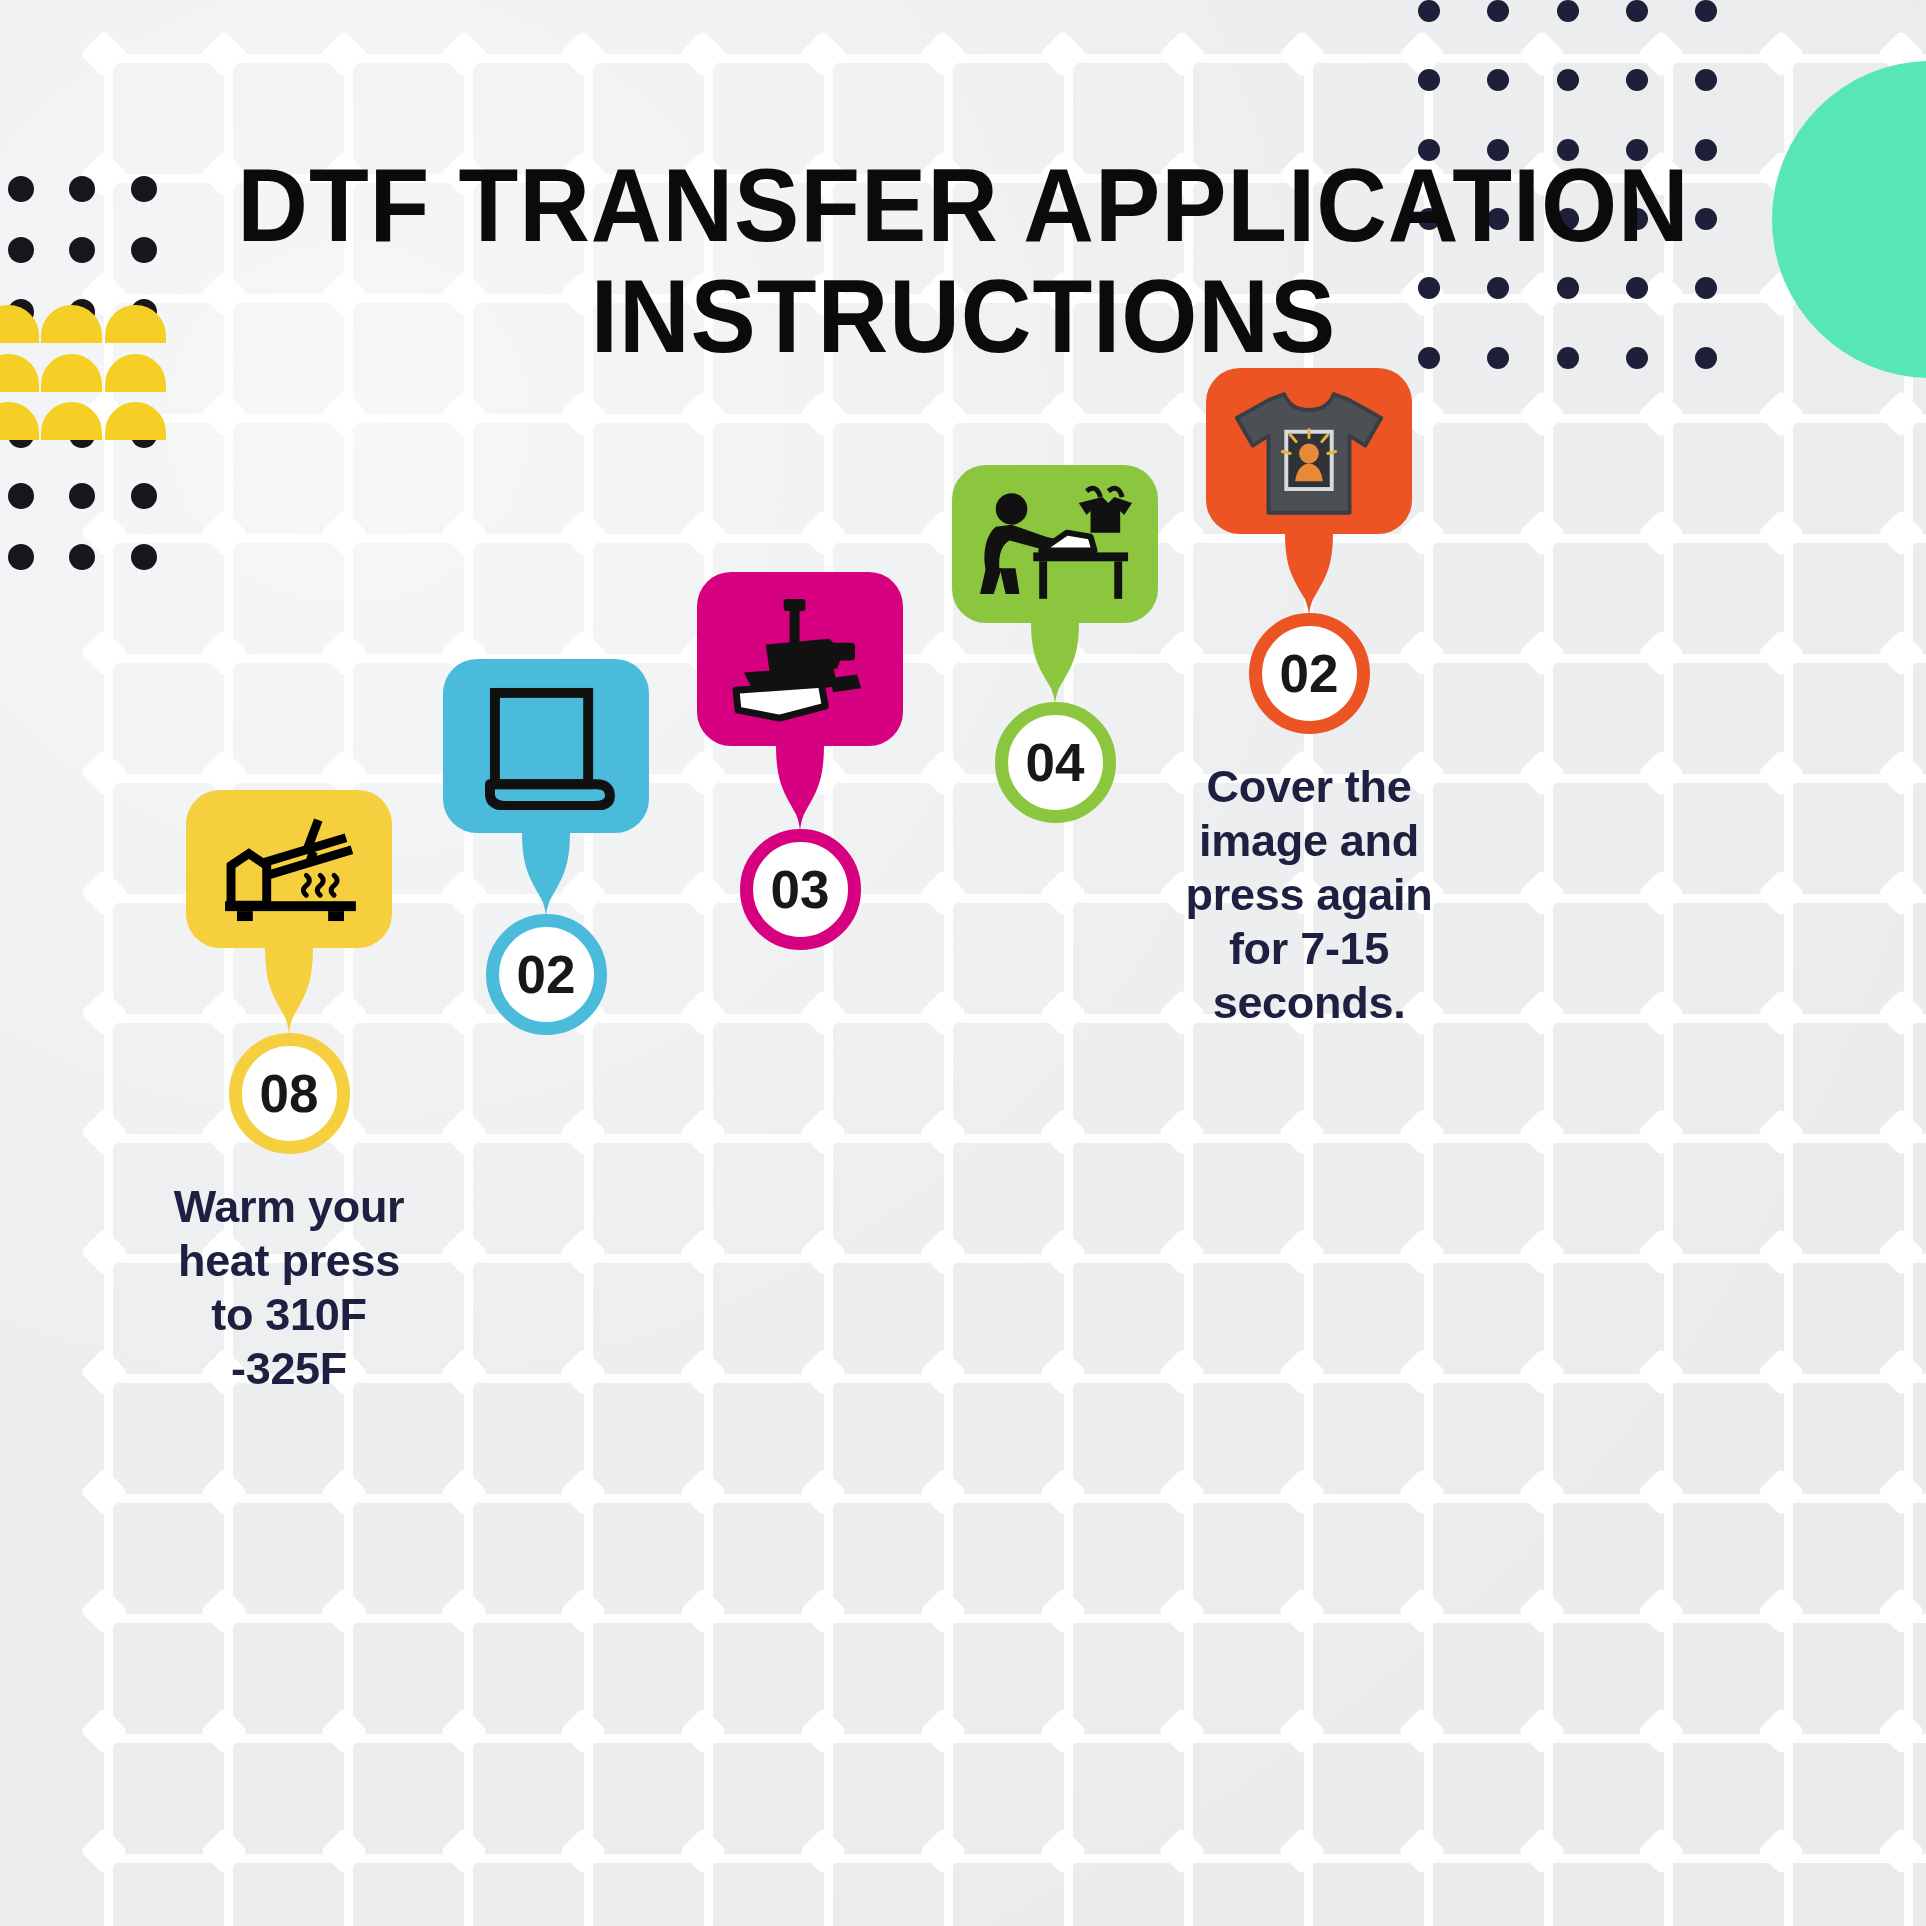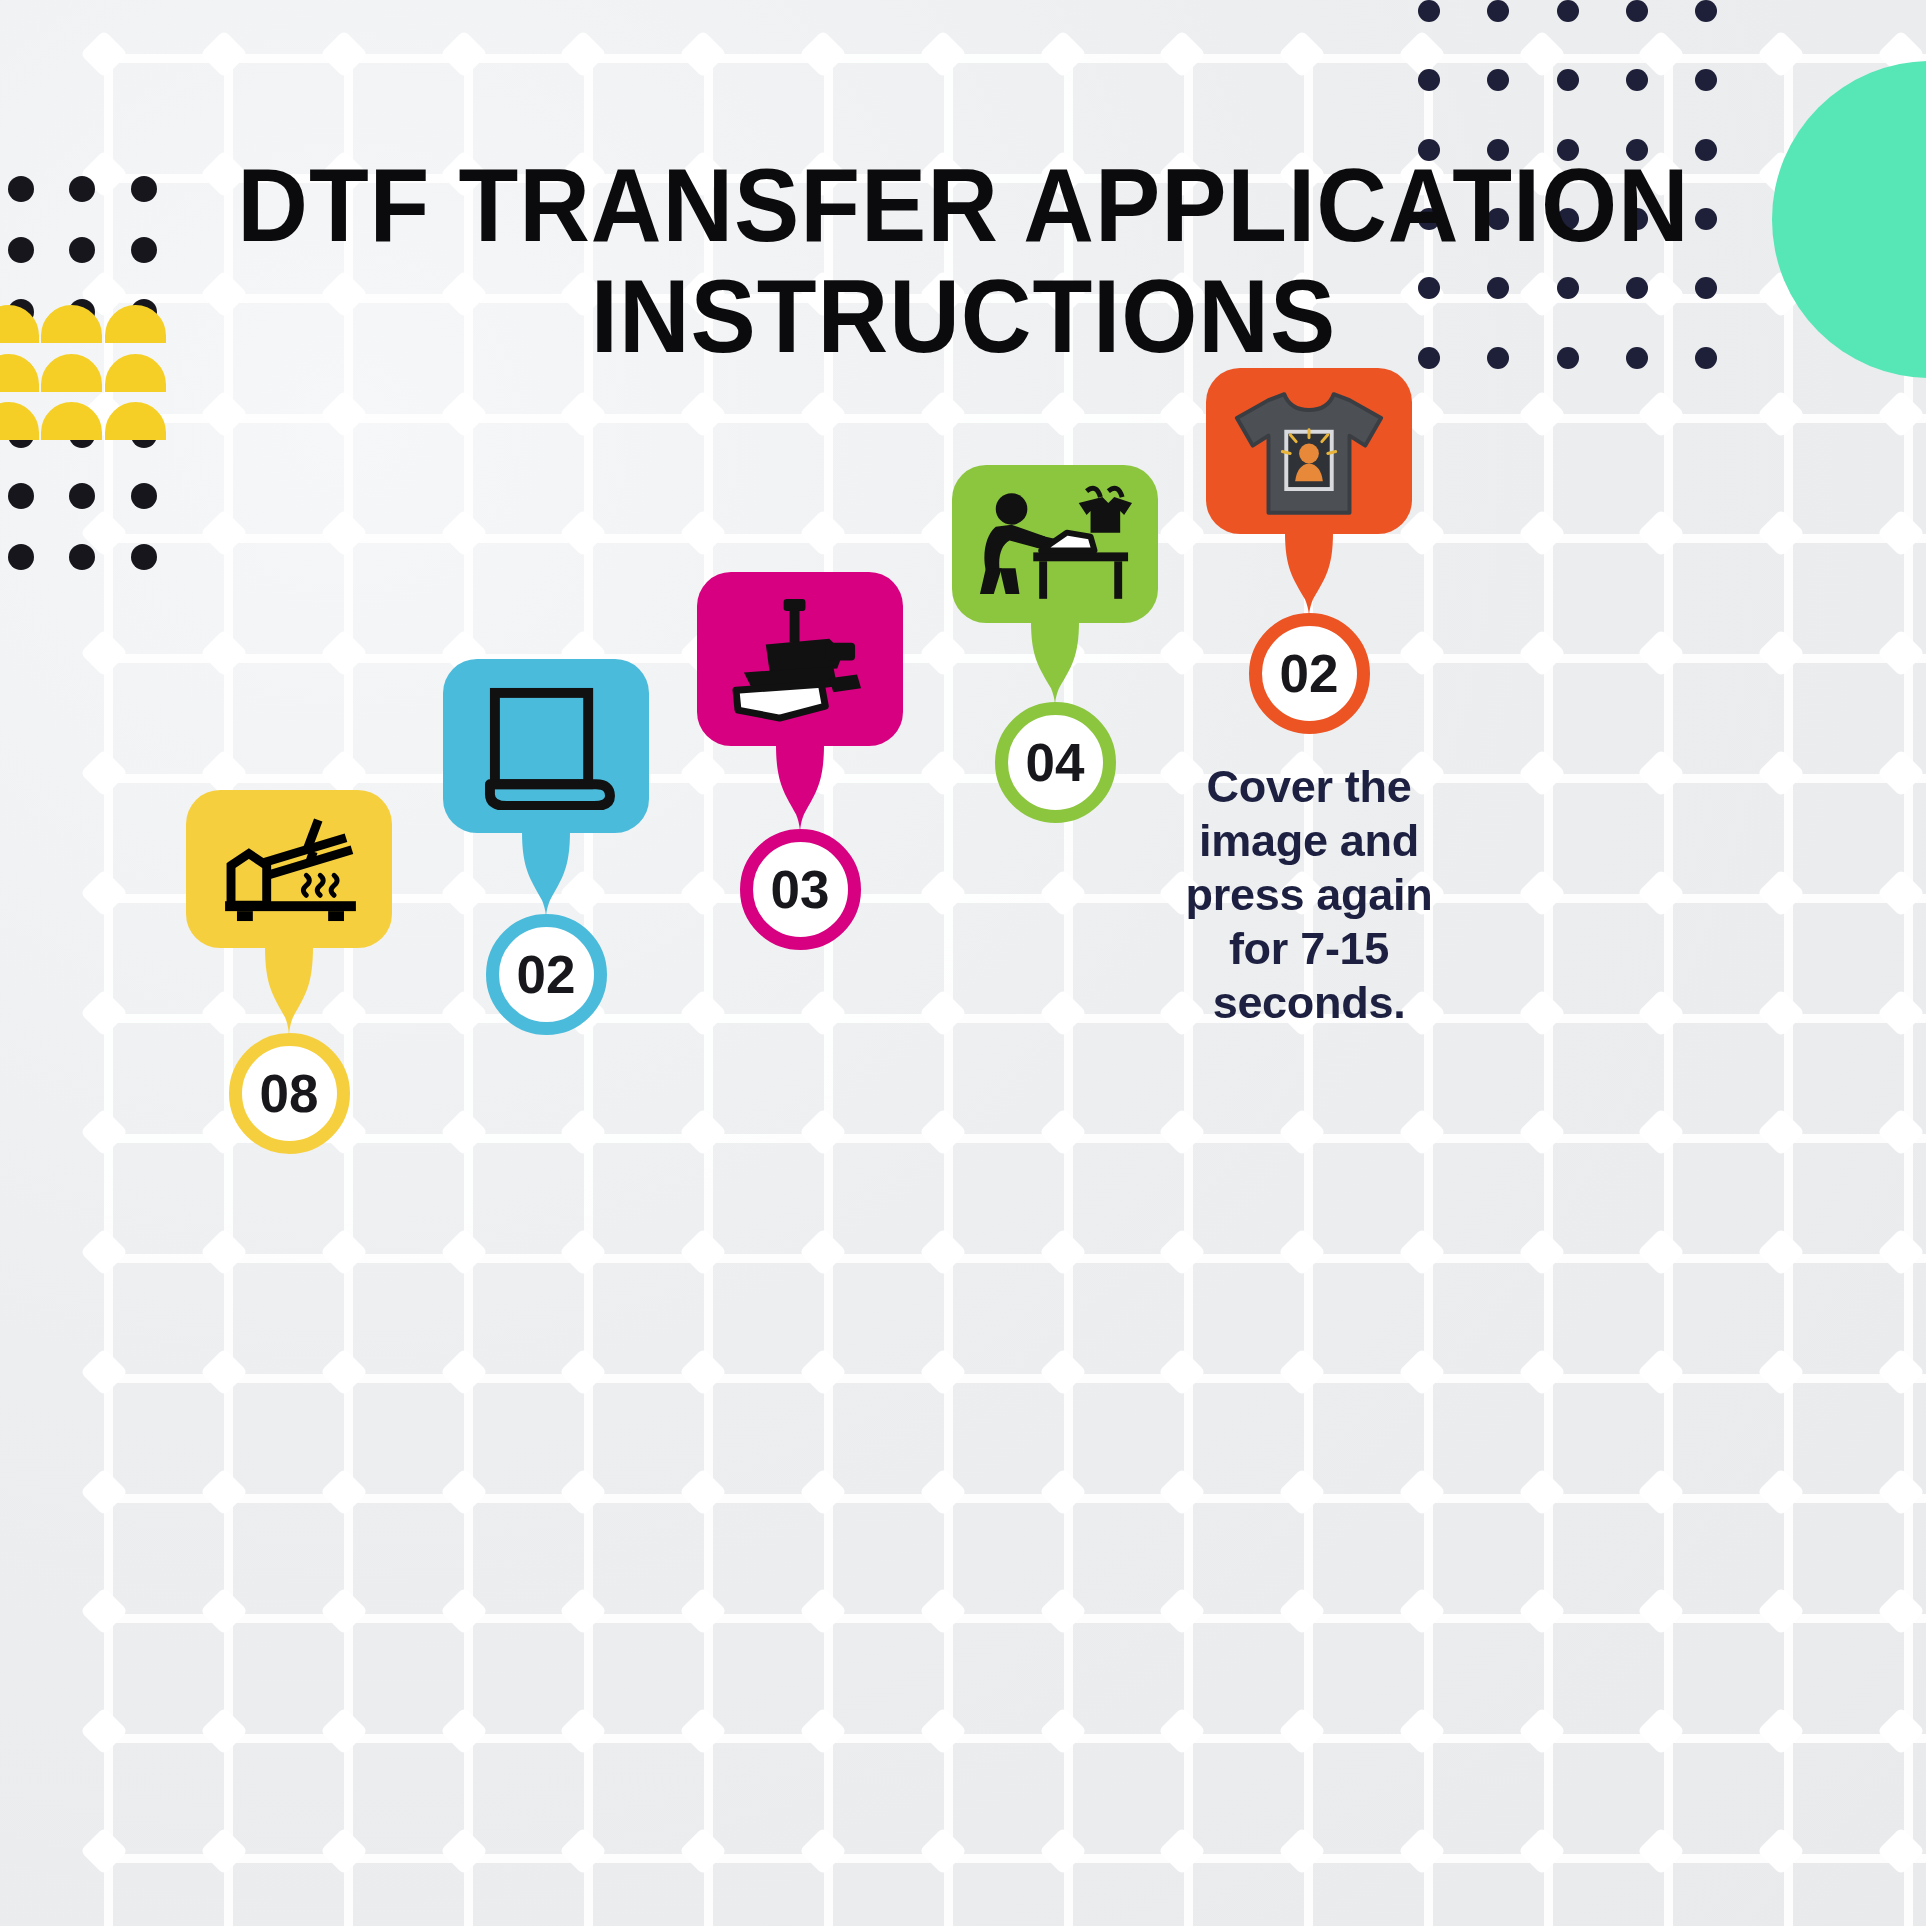--- a/index.html
+++ b/index.html
@@ -468,20 +468,21 @@
     </svg>
   </div>
   <div class="neck" style="height:93px;">
       <svg class="stem" viewBox="0 0 48 94" preserveAspectRatio="none">
         <path d="M0 0 H48 C48 40 40 50 28 72 C24 82 24 90 24 94 C24 90 24 82 20 72 C8 50 0 40 0 0 Z" fill="#f6cf3f"></path>
       </svg>
     </div>
   <div class="badge" style="border: 13px solid rgb(246, 207, 63);">
       <span>08</span>
     </div>
+  <div class="caption" style="width:265px;">Warm your heat press to 310F -325F</div>
 </div>
 
 <div class="step" id="step-2" style="left:348px;top:659px;width:396px;">
   <div class="card" id="card-2" style="width: 206px; height: 174px; background: rgb(75, 187, 219);">
     <svg class="icon-svg" width="139" height="127" viewBox="0 0 140 128">
       <rect x="18" y="10" width="94" height="92" fill="none" stroke="#111" stroke-width="10"></rect>
       <path d="M13 102 H120 q14 0 14 12 q0 10 -16 10 H30 q-17 0 -17 -12 Z" fill="none" stroke="#111" stroke-width="10" stroke-linejoin="round"></path>
     </svg>
   </div>
   <div class="neck" style="height:89px;">

